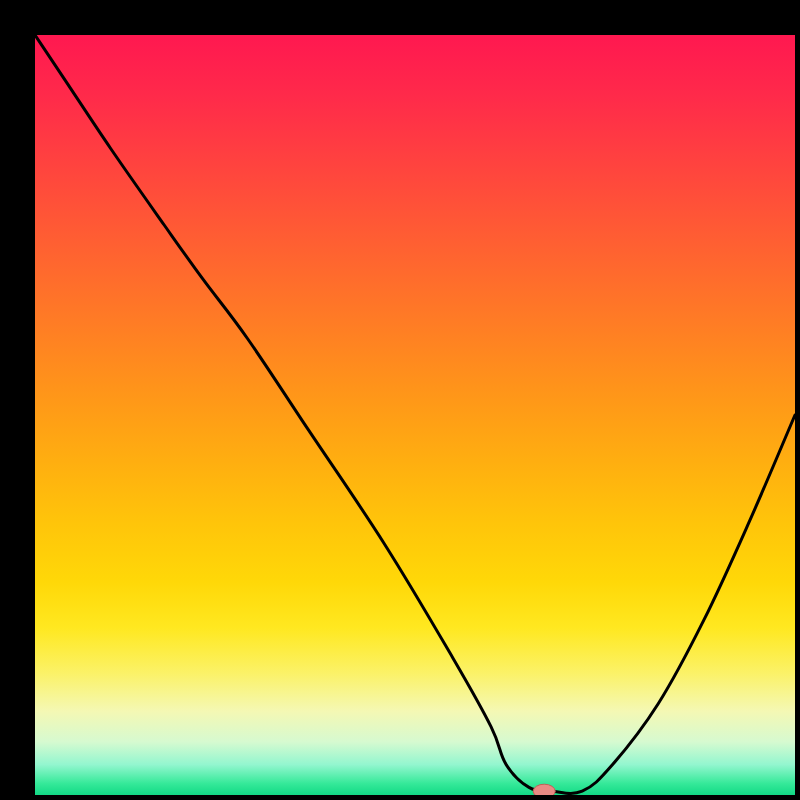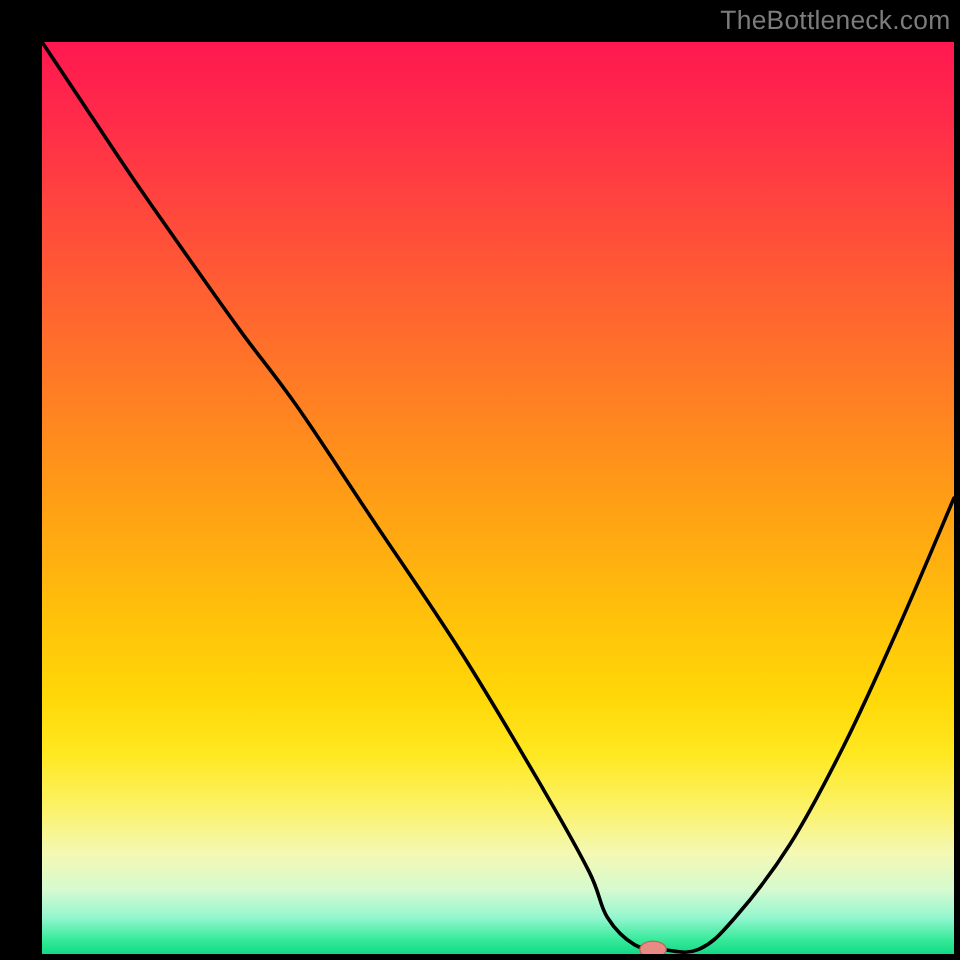--- a/index.html
+++ b/index.html
@@ -68,14 +68,13 @@
 
 <div class="frame">
 
   <div class="plot-area">
     <svg class="plot-svg" viewBox="0 0 760 760" preserveAspectRatio="none">
       <path id="curve-path" d="M 0 0 C 5.472 8.208000000000004, 16.720000000000002 25.080000000000023, 30.400000000000002 45.60000000000002 C 44.08 66.12000000000002, 58.215999999999994 88.00800000000001, 76 114 C 93.784 139.992, 112.78400000000002 166.74400000000003, 129.20000000000002 190 C 145.616 213.25599999999997, 152.152 222.67999999999992, 167.2 243.19999999999993 C 182.248 263.7199999999999, 193.64800000000002 276.64, 212.8 304 C 231.952 331.36, 248.97599999999997 358.264, 273.59999999999997 395.2 C 298.224 432.13599999999997, 323.608 468.15999999999997, 349.6 509.2 C 375.59200000000004 550.24, 398.84800000000007 590.368, 418.00000000000006 623.2 C 437.15200000000004 656.032, 446.42400000000004 672.448, 456 691.6 C 465.57599999999996 710.7520000000001, 464.36 718.6560000000001, 471.2 729.6 C 478.03999999999996 740.544, 485.792 747.612, 494 752.4 C 502.208 757.188, 507.2240000000001 755.5160000000001, 516.8000000000001 756.2 C 526.3760000000001 756.884, 536.256 760.988, 547.1999999999999 756.2 C 558.1439999999999 751.412, 563.9200000000001 745.332, 577.6 729.6 C 591.28 713.868, 606.784 694.7919999999999, 623.1999999999999 668.8 C 639.6159999999999 642.808, 652.3839999999999 618.032, 668.8 585.2 C 685.216 552.368, 697.9839999999999 523.336, 714.4 486.40000000000003 C 730.816 449.46400000000006, 751.792 399.152, 760 380" fill="none" stroke="#000" stroke-width="3" stroke-linejoin="round" stroke-linecap="round"></path>
       <ellipse id="marker-dot" cx="509.20000000000005" cy="756.2" rx="11" ry="7" fill="#e88b84" stroke="#c06058" stroke-width="1"></ellipse>
     </svg>
   </div>
 
-  <div class="watermark">TheBottleneck.com</div>
 </div>
 
 </body></html>

